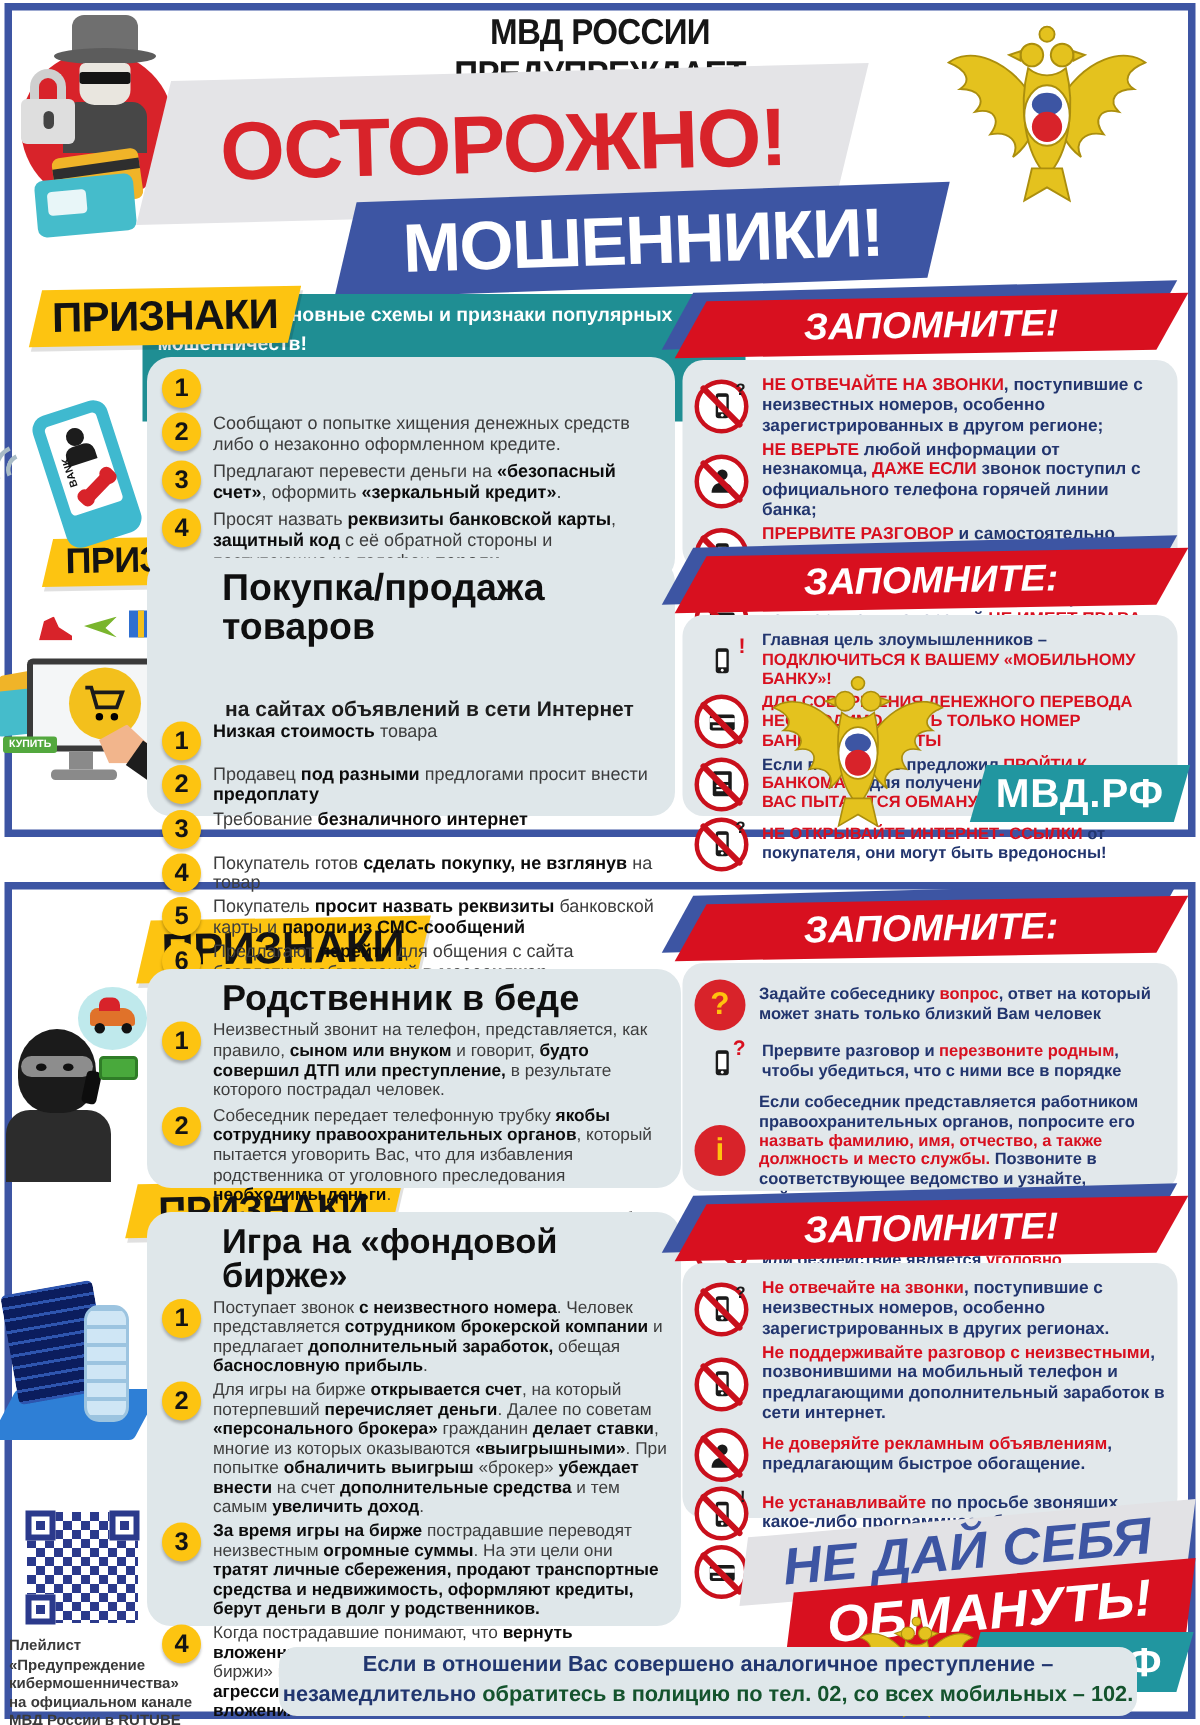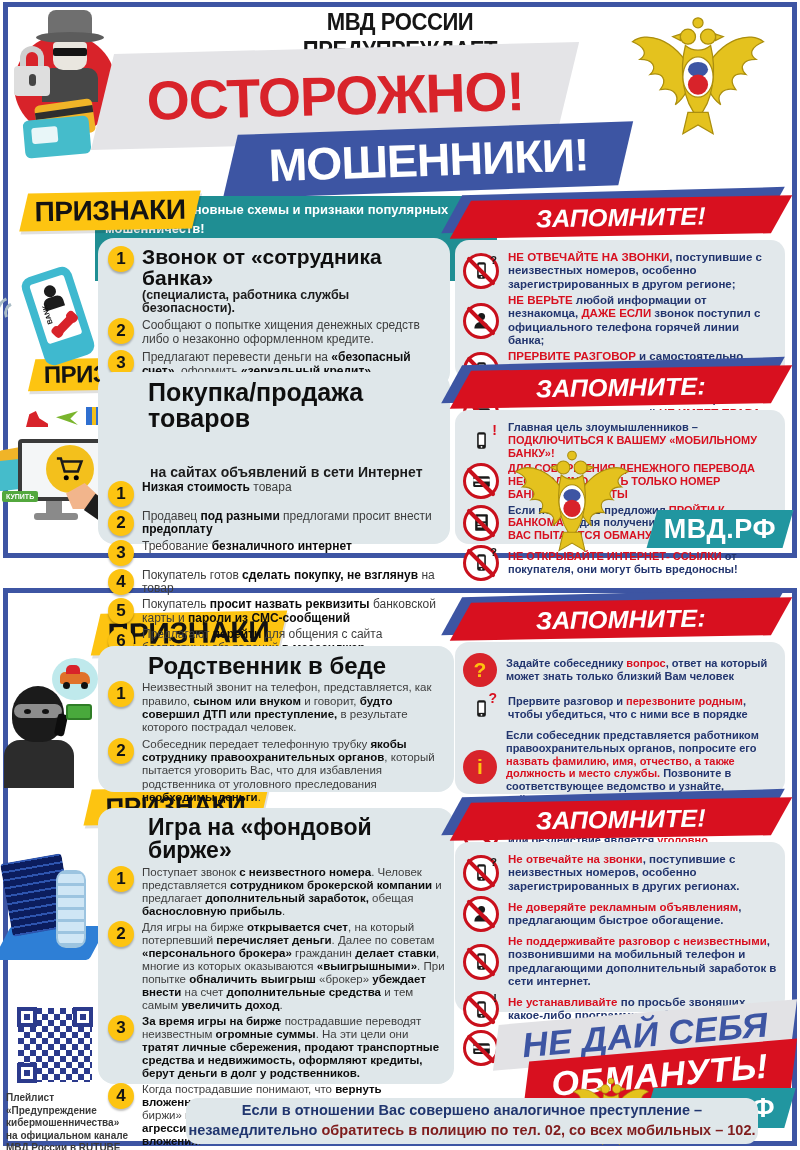--- a/index.html
+++ b/index.html
@@ -108,21 +108,21 @@
   #em3{position:absolute;left:546px;top:1076px;width:130px;height:72px;}
   
   #nd1{left:498px;top:1012px;width:294px;height:46px;background:#e2e2e5;transform:skew(-12deg) rotate(-5deg);}
   #nd1 .in{transform:skew(12deg);font-size:35px;font-weight:900;font-style:italic;color:#3d55a3;}
   #nd2{left:528px;top:1050px;width:264px;height:50px;background:#d8101f;transform:skew(-12deg) rotate(-5deg);}
   #nd2 .in{transform:skew(12deg);font-size:35px;font-weight:900;font-style:italic;color:#fff;}
   
   #footer{position:absolute;left:186px;top:1098px;width:572px;height:46px;background:#dfe7ea;border-radius:12px;
           display:flex;flex-direction:column;align-items:center;justify-content:center;
           font-size:14.5px;color:#21366f;font-weight:600;line-height:1.35;}
-  #footer b{font-weight:800;color:#7f1d1d;}
+  #footer b{font-weight:800;color:#14532d;}
   
   #qr{position:absolute;left:14px;top:1004px;width:82px;height:82px;background:#fff;border:2px solid #fff;}
   #qr .mod{position:absolute;inset:2px;
       background:conic-gradient(#2b3a8c 90deg,transparent 0 180deg,#2b3a8c 0 270deg,transparent 0) 0 0/12px 12px;}
   .fp{position:absolute;width:20px;height:20px;border:4px solid #2b3a8c;background:#fff;}
   .fp::after{content:"";position:absolute;left:3px;top:3px;width:6px;height:6px;background:#2b3a8c;}
   #qr .a{left:1px;top:1px;} #qr .b{right:1px;top:1px;} #qr .c{left:1px;bottom:1px;}
   #qrcap{position:absolute;left:6px;top:1092px;width:122px;font-size:10px;font-weight:700;color:#3a3a3a;
          text-align:justify;line-height:1.25;}
   
@@ -296,24 +296,20 @@
       <i class="hs abs"></i>
     </div>
       </div>
     <i class="wave abs" style="right:-8px;top:44px;transform:rotate(20deg)"></i>
     <i class="wave abs" style="right:-16px;top:38px;width:34px;height:34px;transform:rotate(20deg)"></i>
   </div>
 
   <div class="sec" id="sec1">
     <div class="row" style="margin-top:0">
       <span class="n">1</span>
-      <div>
-        <div class="title">Звонок от «сотрудника банка»</div>
-        <div class="sub">(специалиста, работника службы безопасности).</div>
-      </div>
     </div>
     <div class="row">
         <span class="n">2</span>
         <div class="t">Сообщают о попытке хищения денежных средств либо о незаконно оформленном кредите.</div>
       </div>
     <div class="row">
         <span class="n">3</span>
         <div class="t">Предлагают перевести деньги на <b>«безопасный счет»</b>, оформить <b>«зеркальный кредит»</b>.</div>
       </div>
     <div class="row">
@@ -585,34 +581,34 @@
             <use href="#i-phone"></use>
           </svg>
           <span class="mark">?</span>
           <i class="bar"></i>
         </span>
         <div class="rt"><b>Не отвечайте на звонки</b>, поступившие с неизвестных номеров, особенно зарегистрированных в других регионах.</div>
       </div>
     <div class="rit">
         <span class="pro">
           <svg viewBox="0 0 24 24">
+            <use href="#i-phone"></use>
+          </svg>
+          <i class="bar"></i>
+        </span>
+        <div class="rt"><b>Не поддерживайте разговор с неизвестными</b>, позвонившими на мобильный телефон и предлагающими дополнительный заработок в сети интернет.</div>
+      </div>
+    <div class="rit">
+        <span class="pro">
+          <svg viewBox="0 0 24 24">
             <use href="#i-person"></use>
           </svg>
           <i class="bar"></i>
         </span>
         <div class="rt"><b>Не доверяйте рекламным объявлениям</b>, предлагающим быстрое обогащение.</div>
-      </div>
-    <div class="rit">
-        <span class="pro">
-          <svg viewBox="0 0 24 24">
-            <use href="#i-phone"></use>
-          </svg>
-          <i class="bar"></i>
-        </span>
-        <div class="rt"><b>Не поддерживайте разговор с неизвестными</b>, позвонившими на мобильный телефон и предлагающими дополнительный заработок в сети интернет.</div>
       </div>
     <div class="rit">
         <span class="pro">
           <svg viewBox="0 0 24 24">
             <use href="#i-phone"></use>
           </svg>
           <span class="mark">!</span>
           <i class="bar"></i>
         </span>
         <div class="rt"><b>Не устанавливайте</b> по просьбе звонящих какое-либо программное обеспечение.</div>

